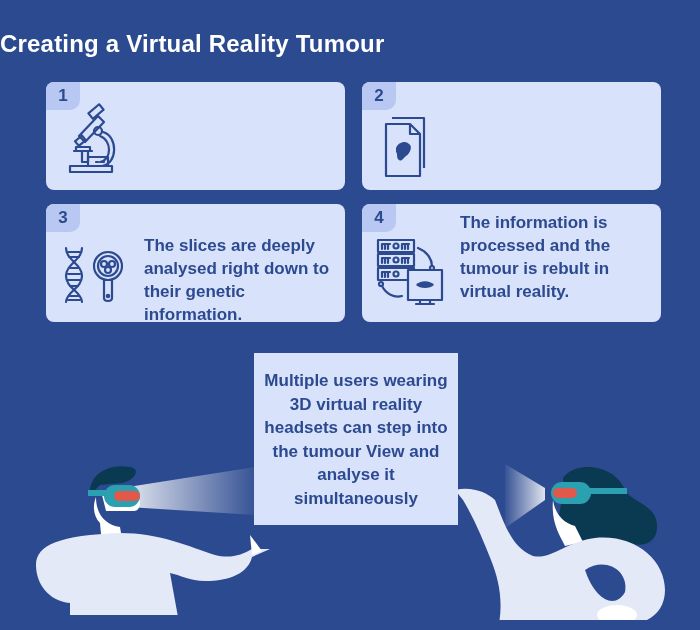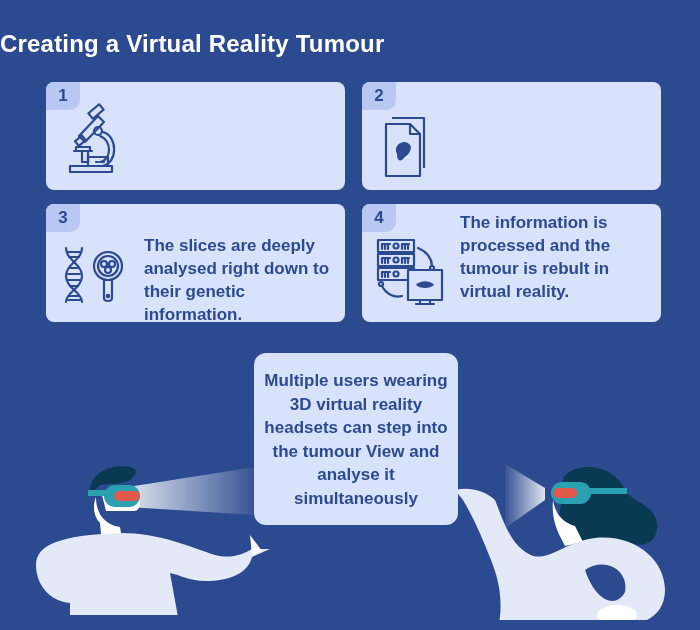--- a/index.html
+++ b/index.html
@@ -34,21 +34,21 @@
   #c3 { left:46px; top:204px; width:299px; height:118px; }
   #c4 { left:362px; top:204px; width:299px; height:118px; }
 
   #c1 .card-text { left:98px; top:24px; width:195px; }
   #c2 .card-text { left:98px; top:34px; width:195px; }
   #c3 .card-text { left:98px; top:16px; width:195px;margin-top:14px; }
   #c4 .card-text { left:98px; top:7px; width:195px; }
 
   .speech {
     position:absolute; left:254px; top:353px; width:204px; height:172px;
-    background:#d9e2fb; border-radius:12px; box-sizing:border-box;
+    background:#d9e2fb; border-radius:0; box-sizing:border-box;
     padding:16px 6px 0 6px;
     text-align:center; color:#2c4a90; font-size:17px; line-height:23.5px;
     font-weight:bold;
   }
   .figure { position:absolute; }
 </style>
 </head>
 <body>
 
 <div class="title">Creating a Virtual Reality Tumour</div>

